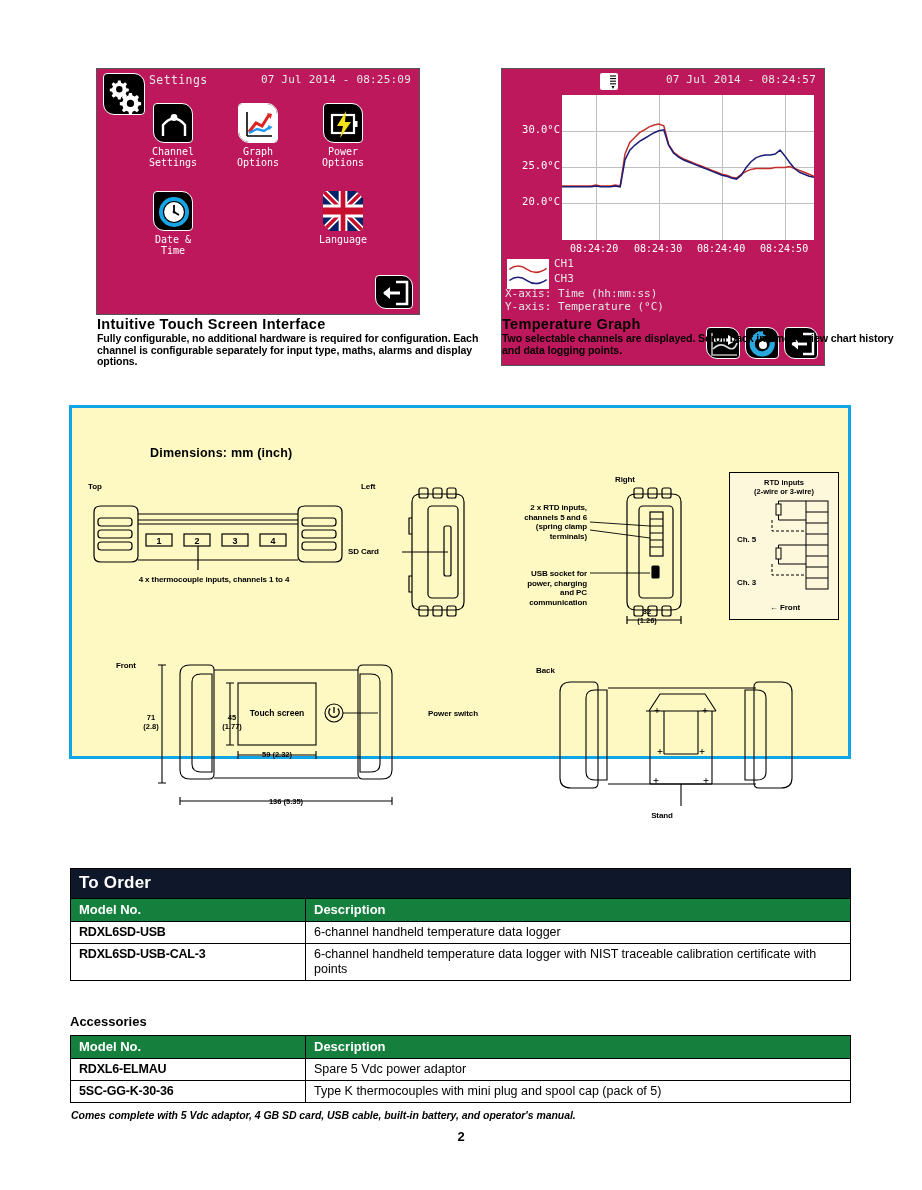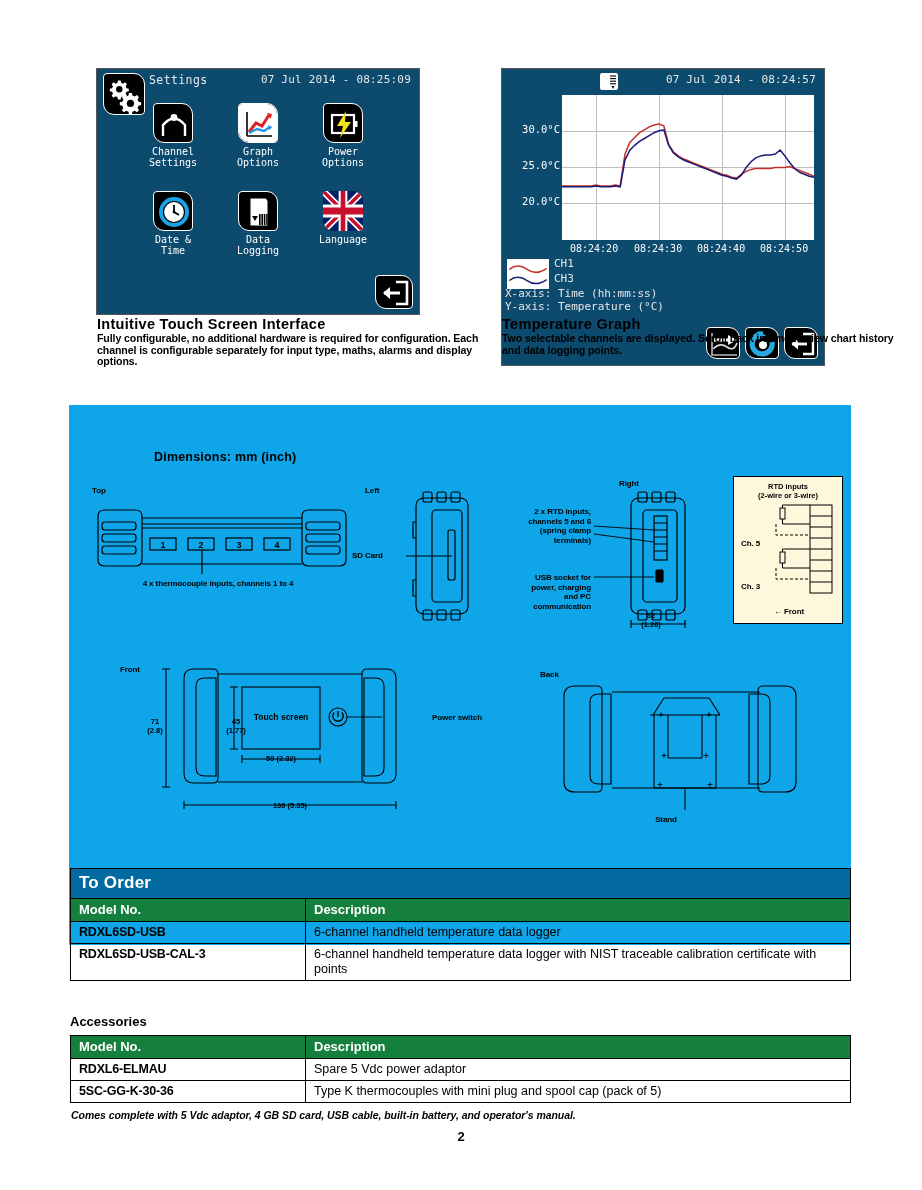--- a/index.html
+++ b/index.html
@@ -8,21 +8,21 @@
     width: 922px; height: 1190px;
     background: #ffffff;
     font-family: "Liberation Sans", sans-serif;
     position: relative;
     overflow: hidden;
     color: #000;
   }
 
   .device-screen {
     position:absolute;
-    background:#0c4a6e;
+    background:#be185d;
     border:1px solid #555;
   }
   #screen-settings { left:96px; top:68px; width:324px; height:247px; }
   #screen-graph    { left:501px; top:68px; width:324px; height:298px; }
 
   .scr-header { position:absolute; left:0; top:0; width:100%; height:26px; }
   .scr-title {
     position:absolute; left:52px; top:4px;
     color:#e8e8e8; font-size:11.5px; letter-spacing:.4px;
     font-family:"DejaVu Sans Mono", monospace;
@@ -85,22 +85,22 @@
 
   
   .caption { position:absolute; width:400px; }
   #cap-left  { left:97px; top:316px; }
   #cap-right { left:502px; top:316px; }
   .cap-title { font-size:14.5px; font-weight:600; letter-spacing:.3px; margin-bottom:1px; }
   .cap-body  { font-size:10.6px; line-height:11.6px; font-weight:600; letter-spacing:-.1px; }
 
   
   #dim-panel {
-    position:absolute; left:69px; top:405px; width:782px; height:540px;
-    background:#0ea5e9; border:7px solid #0ea5e9;
+    position:absolute; left:69px; top:405px; width:782px; height:354px;
+    background:#fef9c3; border:3px solid #0ea5e9;
   }
   #dim-title {
     position:absolute; left:78px; top:38px;
     font-size:12.5px; font-weight:700; letter-spacing:.2px;
   }
   .dim-lbl {
     position:absolute; font-size:8px; font-weight:700; line-height:9.5px;
     letter-spacing:-.1px;
   }
   .dim-lbl.c { text-align:center; }
@@ -110,21 +110,21 @@
     position:absolute; left:657px; top:64px; width:110px; height:148px;
     border:1px solid #000; background:#FDF7DC;
   }
   .rtd-t { position:absolute; width:100%; text-align:center; font-size:7.5px;
            font-weight:700; line-height:9px; top:5px; }
 
   
   .tbl { position:absolute; left:70px; width:781px; border-collapse:collapse; }
   .tbl td, .tbl th { border:1px solid #000; padding:2px 6px; vertical-align:top; }
   .tbl .banner {
-    background:#0369a1; color:#fff; font-size:17px; font-weight:700;
+    background:#0f172a; color:#fff; font-size:17px; font-weight:700;
     letter-spacing:.2px; padding:4px 8px 5px 8px;
   }
   .tbl .hdr {
     background:#15803d; color:#fff; font-size:13px; font-weight:600;
     padding:3px 8px 4px 8px;
   }
   .tbl .model { width:235px; font-size:12.5px; font-weight:700; padding:3px 8px; letter-spacing:-.2px;border-radius:6px;}
   .tbl .desc  { font-size:12.5px; padding:3px 8px; line-height:15px;}
   #order-table { top:868px; }
   #acc-table   { top:1035px; }
@@ -214,38 +214,20 @@
           <path d="M20 20 L25 23" stroke="#000" stroke-width="1.8"></path>
           <circle cx="20" cy="20" r="1.4" fill="#000"></circle>
         </svg>
       </div>
       <div class="menu-lbl">
         <span>Date &amp;</span><br>
         <span>Time</span>
       </div>
     </div>
 
-    <div class="menu-cell" style="left:107px; top:88px;">
-      <div class="menu-ico">
-        <svg viewBox="0 0 40 40" width="40" height="40">
-          <path d="M11 6 L27 6 L29 9 L29 34 L11 34 Z" fill="#fff" stroke="#000" stroke-width="1"></path>
-          <g fill="#000">
-            <rect x="20" y="22" width="1.6" height="11"></rect>
-            <rect x="22.4" y="22" width="1.6" height="11"></rect>
-            <rect x="24.8" y="22" width="1.6" height="11"></rect>
-            <rect x="27.2" y="22" width="1.4" height="11"></rect>
-            <path d="M13 24 L19 24 L16 29 Z"></path>
-          </g>
-        </svg>
-      </div>
-      <div class="menu-lbl">
-        <span>Data</span><br>
-        <span>Logging</span>
-      </div>
-    </div>
 
     <div class="menu-cell" style="left:192px; top:88px;">
       <div class="menu-ico nb">
         <svg viewBox="0 0 60 40" width="40" height="40" preserveAspectRatio="none">
           <rect width="60" height="40" fill="#012169"></rect>
           <path d="M0,0 L60,40 M60,0 L0,40" stroke="#fff" stroke-width="8"></path>
           <path d="M0,0 L60,40 M60,0 L0,40" stroke="#C8102E" stroke-width="4"></path>
           <path d="M30,0 L30,40 M0,20 L60,20" stroke="#fff" stroke-width="13"></path>
           <path d="M30,0 L30,40 M0,20 L60,20" stroke="#C8102E" stroke-width="7"></path>
         </svg>

